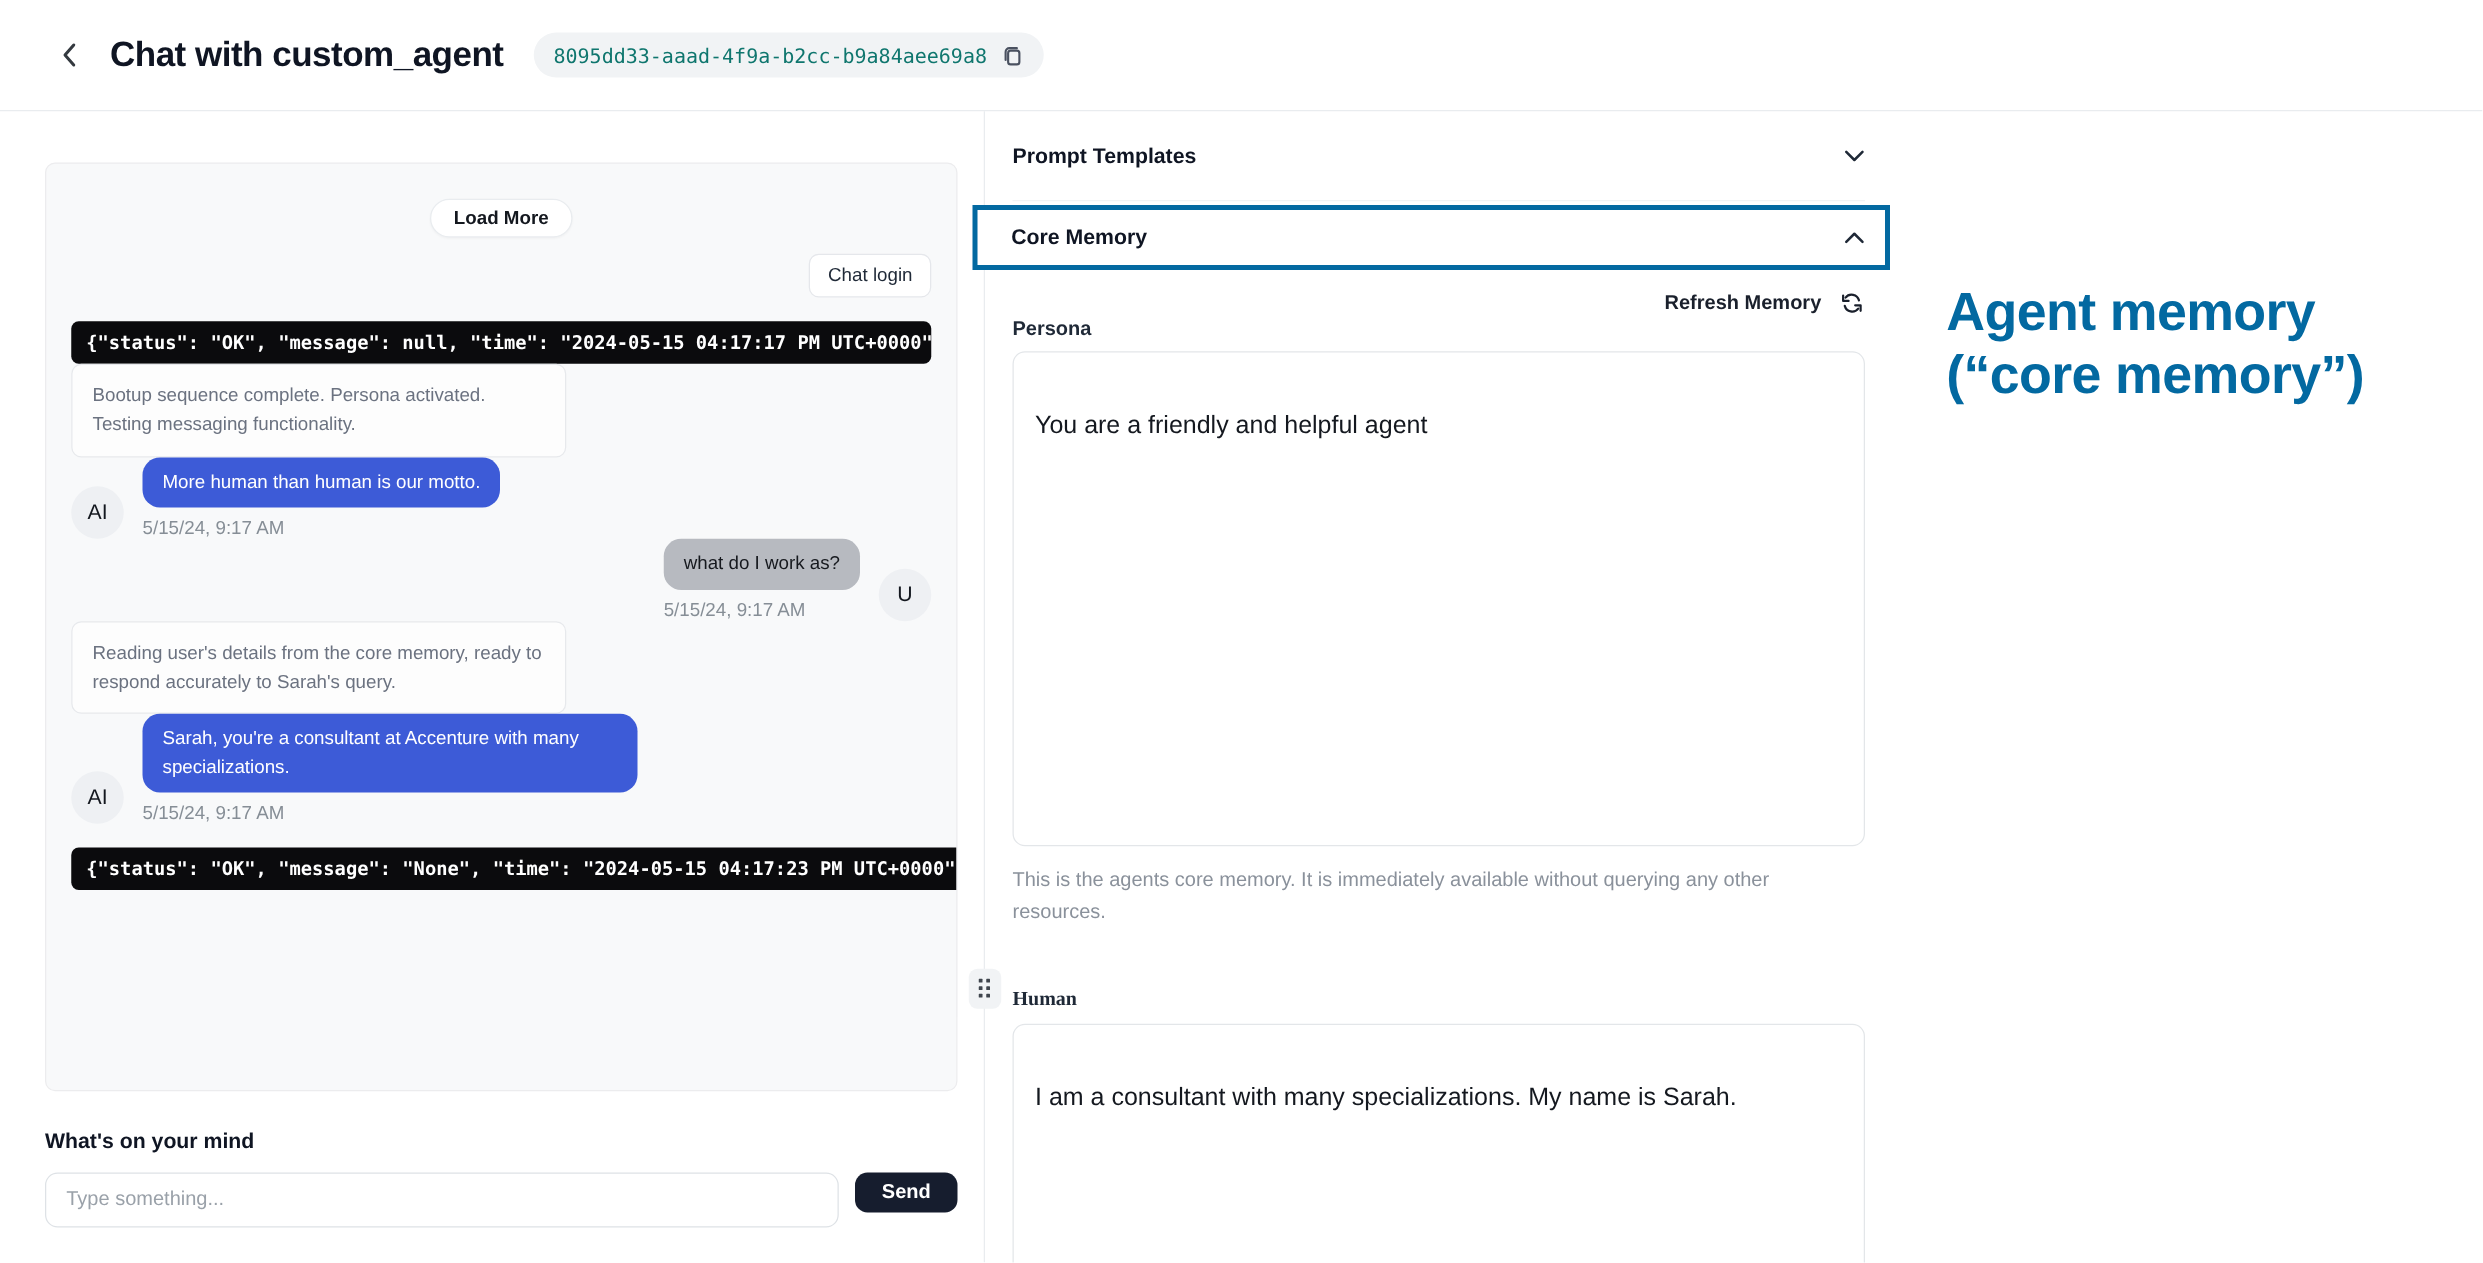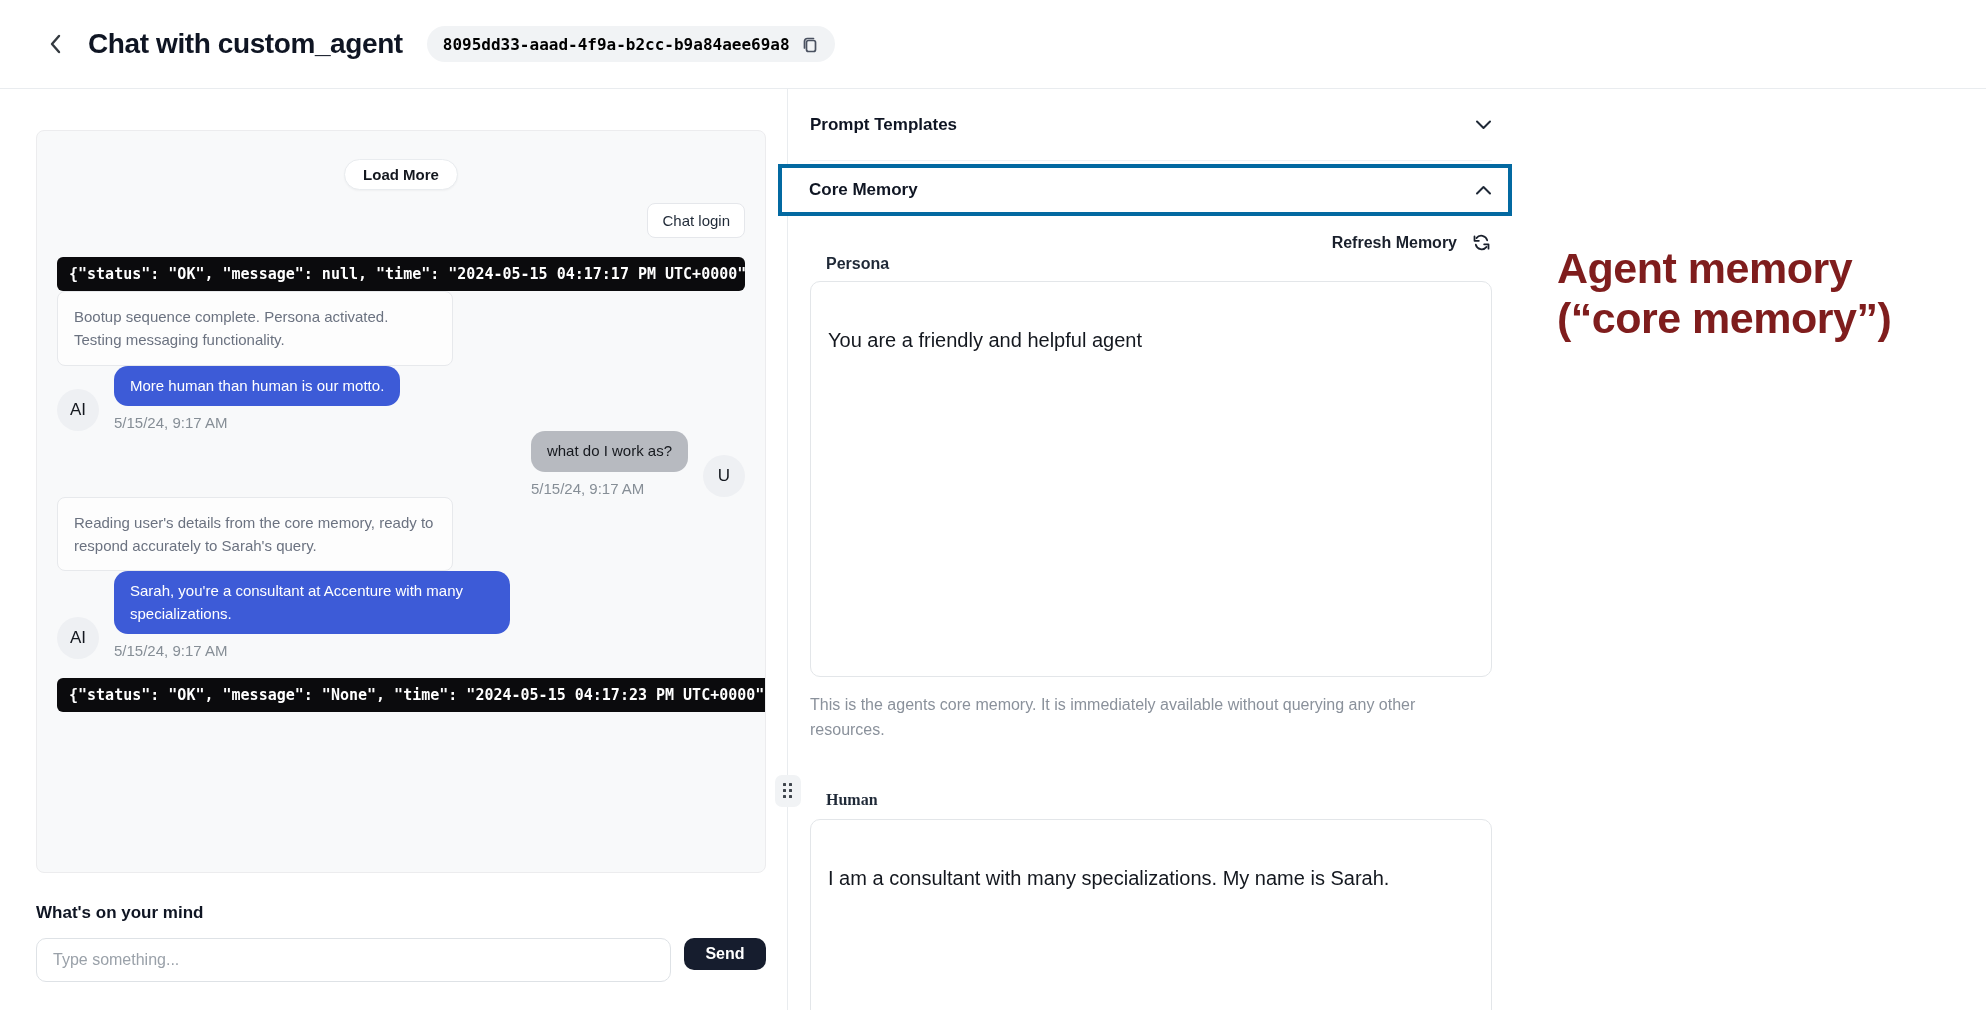--- a/index.html
+++ b/index.html
@@ -7,22 +7,22 @@
               font-family:"Liberation Sans", sans-serif; color:#14181f; }
 
   
   .header { height:89px; display:flex; align-items:center; padding-left:42px;
             border-bottom:1px solid #e9ecef; }
   .back-btn { width:28px; height:28px; display:flex; align-items:center; justify-content:center;
               cursor:pointer; color:#343a40; margin-right:18px; }
   .page-title { font-size:28px; font-weight:700; letter-spacing:-0.4px; color:#0f1523; }
   .id-badge { margin-left:24px; background:#f1f3f5; border-radius:9999px; height:36px;
               display:flex; align-items:center; gap:11px; padding:0 16px;
-              font-family:"DejaVu Sans Mono", monospace; font-weight:700; font-size:16px;
-              color:#000000; }
+              font-family:"DejaVu Sans Mono", monospace; font-weight:400; font-size:16px;
+              color:#0f766e; }
   .copy-icon { display:flex; cursor:pointer; color:#4a5160; }
 
   
   .main { display:flex; height:921px; position:relative; }
   .left-col { width:787px; flex:0 0 787px; }
   .right-panel { width:733px; flex:0 0 733px; border-left:1px solid #e9ecef;
                  padding:0 28px 0 22px; position:relative; }
 
   
   .chat-panel { margin:41px 0 0 36px; width:730px; height:743px; background:#f8f9fa;
@@ -71,40 +71,40 @@
                  cursor:pointer; }
   .section-row.templates { border-bottom:1px solid #f1f3f5; }
   .section-title { font-size:17px; font-weight:700; color:#0f1523; }
   .chev { display:flex; color:#1f2937; }
   .red-box { border:4px solid #0369a1; margin:3px -20px 0 -32px; height:52px;
              display:flex; align-items:center; justify-content:space-between;
              padding:0 16px 0 27px; background:#ffffff; }
   .refresh-row { display:flex; justify-content:flex-end; align-items:center; gap:14px;
                  margin-top:16px; cursor:pointer; }
   .refresh-label { font-size:16px; font-weight:700; color:#1a202c; }
-  .field-label { font-size:16px; font-weight:700; color:#1f2937; margin-top:2px;margin-left:16px; }
+  .field-label { font-size:16px; font-weight:700; color:#1f2937; margin-top:2px; }
   .memory-textarea { display:block; width:100%; border:1px solid #e3e6e9; border-radius:10px;
                      background:#fff; resize:none; outline:none; font-size:20px;
                      font-family:"Liberation Sans",sans-serif; color:#14181f;
                      padding:44px 16px 16px 17px; margin-top:8px; line-height:1.4; }
   .persona-area { height:396px; }
   .human-area { height:240px; margin-top:10px; }
   .helper-text { margin-top:16px; font-size:16px; line-height:1.55; color:#8a919b; width:680px; }
   .human-label { margin-top:48px;font-family:Liberation Serif, serif; }
 
   
   .drag-handle { position:absolute; left:-13px; top:686px; width:26px; height:32px;
                  background:#f1f3f5; border-radius:7px; display:flex; align-items:center;
                  justify-content:center; cursor:col-resize; }
   .dots { display:grid; grid-template-columns:repeat(2,4px); grid-template-rows:repeat(3,4px);
           gap:2px; }
   .dots span { width:3px; height:3px; background:#3f454d; border-radius:0.5px; }
 
   
-  .annotation { position:absolute; left:1557px; top:154px; color:#7f1d1d;
+  .annotation { position:absolute; left:1557px; top:136px; color:#0369a1;
                 font-size:43px; font-weight:700; line-height:1.17; letter-spacing:-0.5px; }
 </style>
 </head>
 <body>
 
 <div class="header">
   <div class="back-btn">
     <svg width="16" height="22" viewBox="0 0 16 22" fill="none">
         <path d="M11 3 L4 11 L11 19" stroke="#343a40" stroke-width="2.4" stroke-linecap="round" stroke-linejoin="round"></path>
       </svg>

